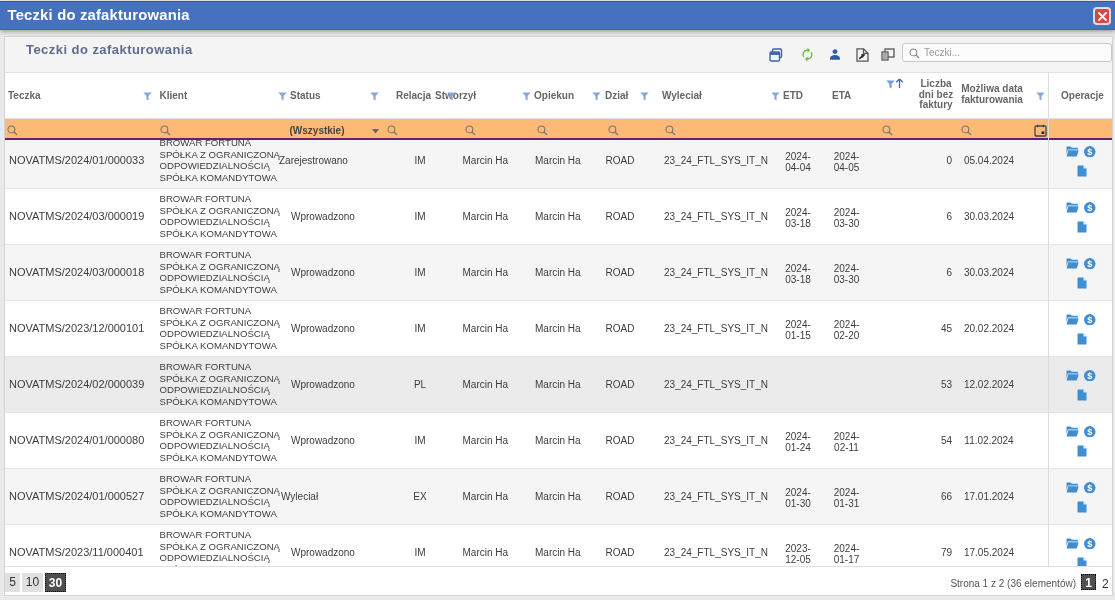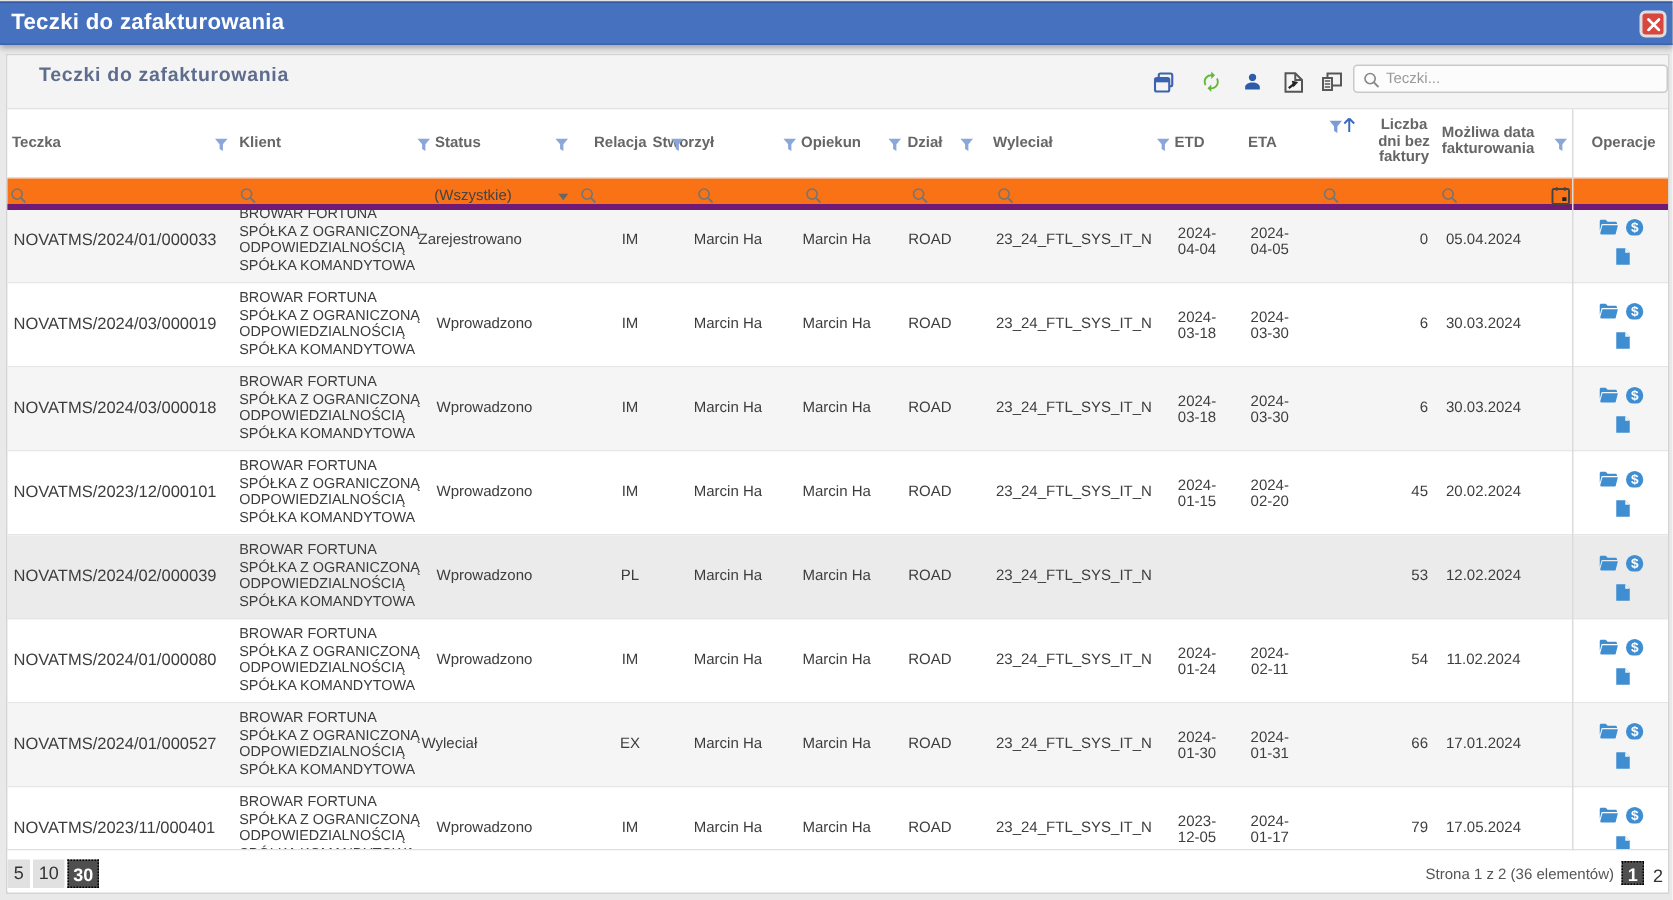--- a/index.html
+++ b/index.html
@@ -7,21 +7,21 @@
 #titlebar .t { position:absolute; left:7.5px; top:4.5px; font-size:14.8px; font-weight:bold; color:#fff; letter-spacing:0.2px; }
 #closebtn { position:absolute; right:4px; top:5px; width:18px; height:18px; background:#d9453f; border:2px solid #dedede; border-radius:4px; }
 #closebtn svg { position:absolute; left:2.5px; top:2.5px; }
 #panel { position:absolute; left:4px; top:36px; width:1109px; height:560px; background:#fff; border:1px solid #d4d4d4; }
 #band { position:absolute; left:0; top:0; width:1107px; height:36px; background:#f4f4f4; border-bottom:1px solid #e2e2e2; }
 #band .t { position:absolute; left:21px; top:5px; font-size:13px; font-weight:bold; color:#5e6d8e; letter-spacing:0.45px; }
 #search { position:absolute; left:897px; top:6px; width:210px; height:19px; background:#fcfcfc; border:1px solid #c9c9c9; border-radius:3px; }
 #search span { position:absolute; left:21px; top:3px; font-size:10px; color:#9a9a9a; }
 #hdr { position:absolute; left:0; top:36px; width:1107px; height:46px; background:#fff; border-bottom:1px solid #e0e0e0; font-size:10px; color:#666; }
 #hdr span { position:absolute;font-weight:bold; }
-#filter { position:absolute; left:0; top:82px; width:1107px; height:21px; background:#f97316; border-bottom:4px solid #701a75; }
+#filter { position:absolute; left:0; top:82px; width:1107px; height:21px; background:#fdba74; border-bottom:2px solid #701a75;font-weight:bold; }
 #data { position:absolute; left:0; top:103px; width:1107px; height:427px; overflow:hidden; border-bottom:1px solid #e0e0e0; }
 .row { position:absolute; left:0; width:1107px; height:56px; border-bottom:1px solid #e6e6e6; font-size:10px; color:#3d3d3d; }
 .row.odd { background:#f5f5f5; }
 .row.even { background:#fff; }
 .row.foc { background:#ebebeb; }
 .cell { position:absolute; top:50%; transform:translateY(-50%); white-space:nowrap; }
 .tcz { font-size:11px; }
 .c2 { position:absolute; top:50%; transform:translateY(calc(-50% + 1.5px)); line-height:11px; }
 .ctr { text-align:center; }
 .rgt { text-align:right; }

